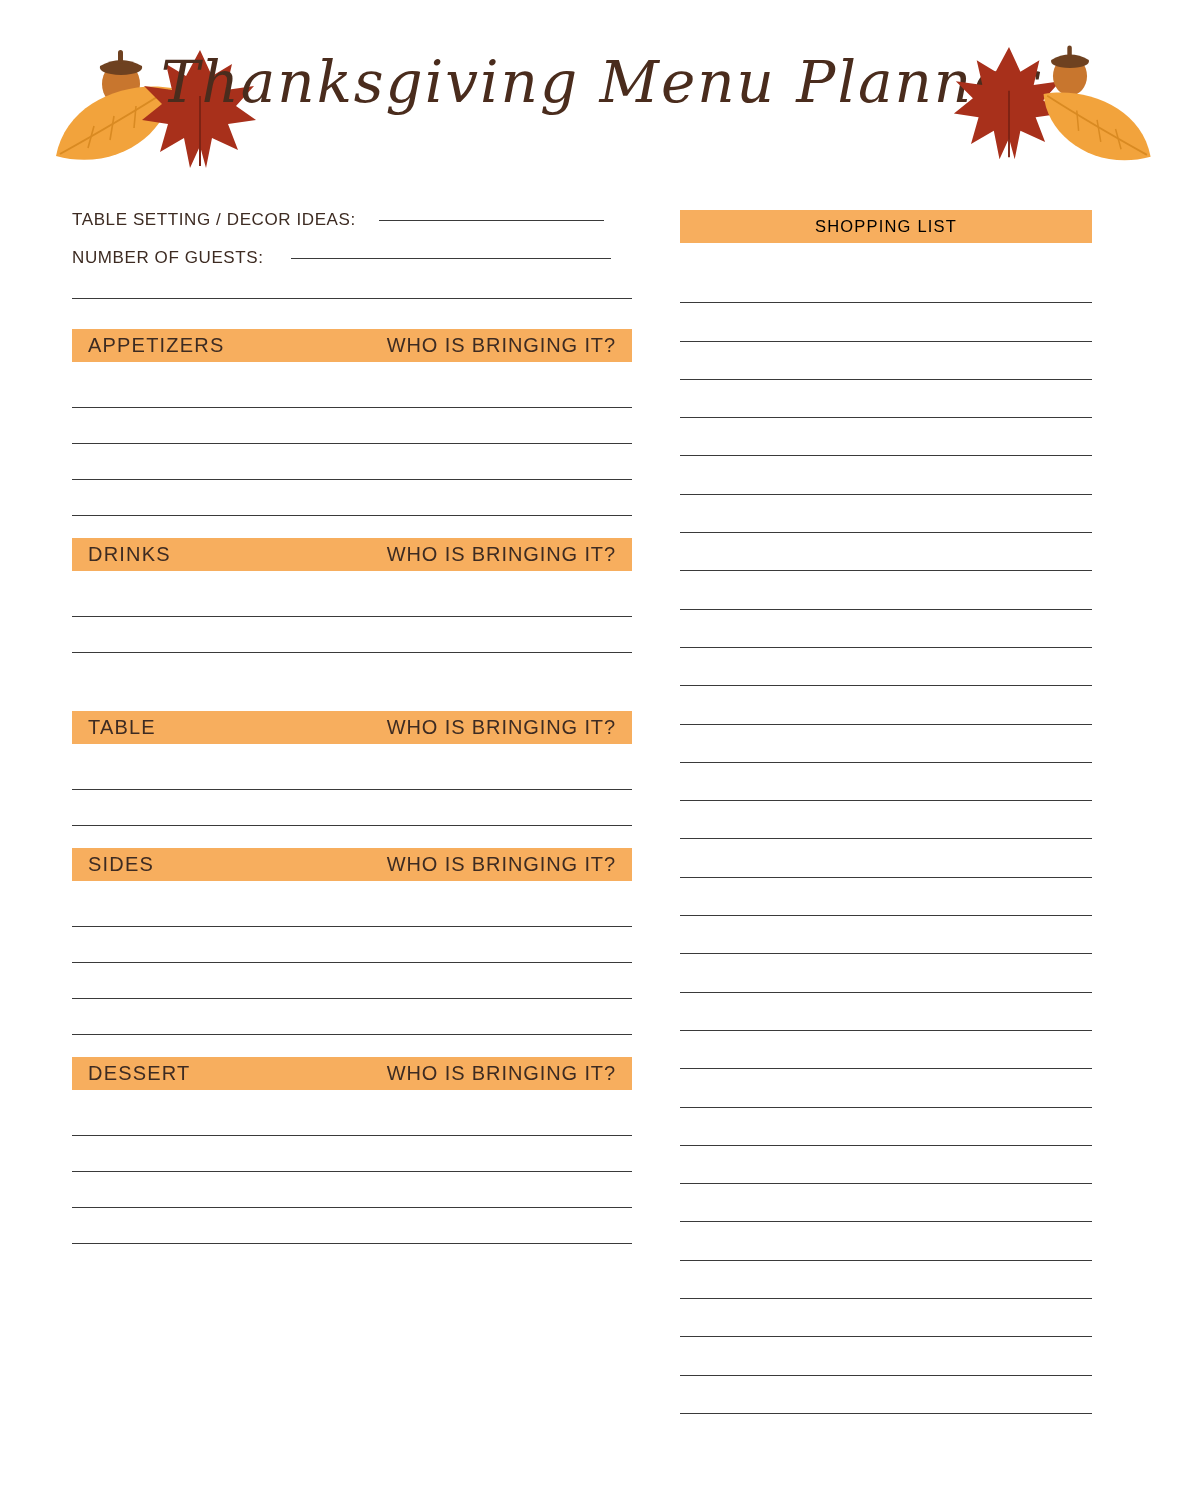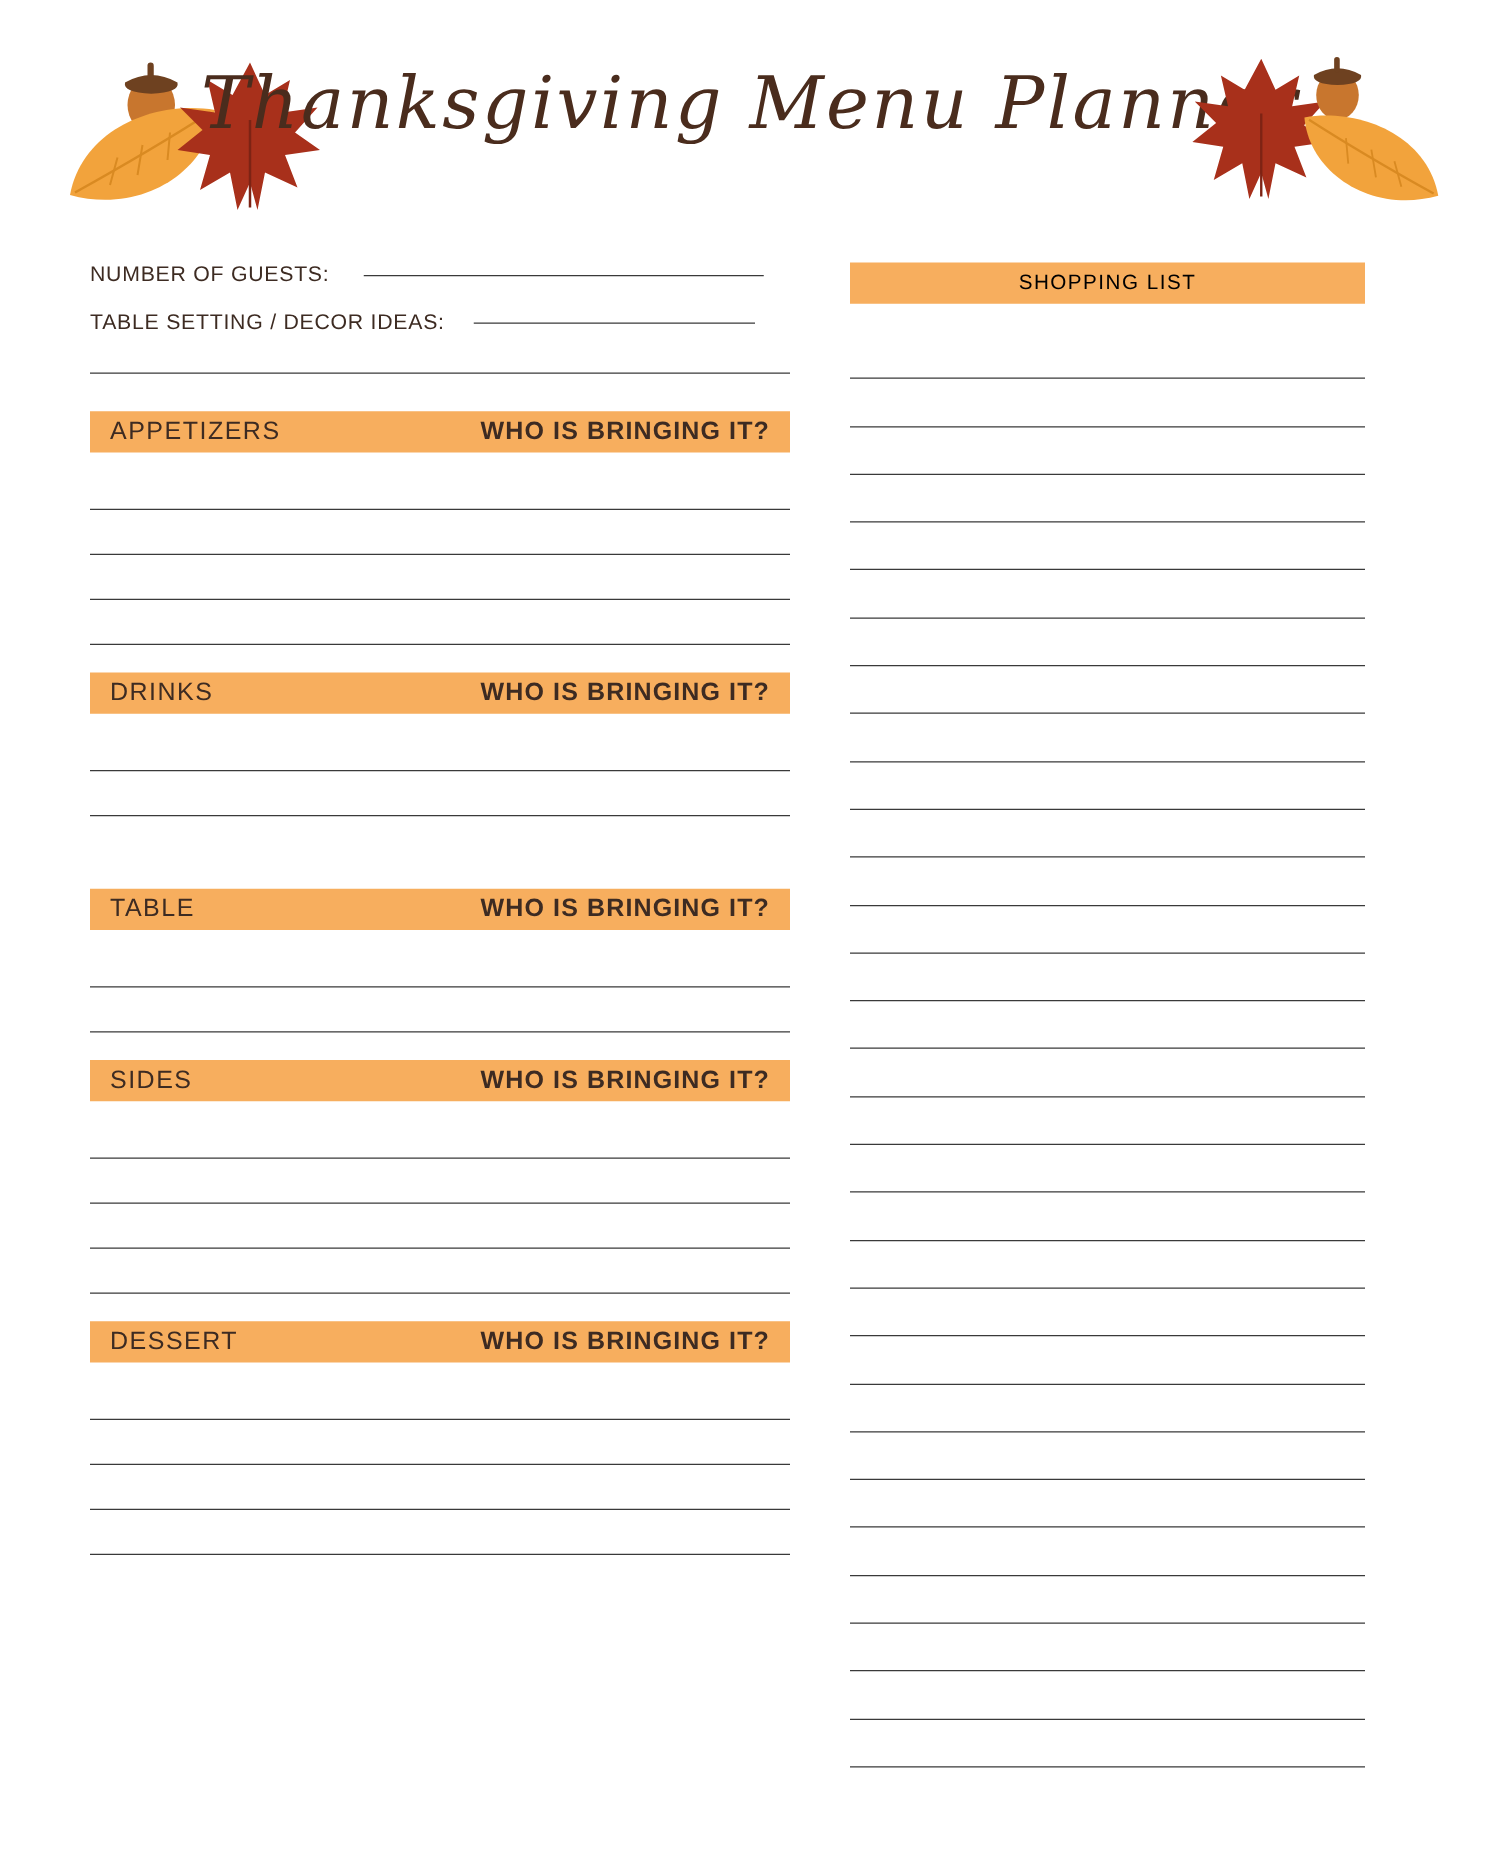--- a/index.html
+++ b/index.html
@@ -90,21 +90,21 @@
     display: flex;
     align-items: center;
     justify-content: space-between;
     padding: 0 16px;
     box-sizing: border-box;
     font-size: 20px;
     letter-spacing: 1.2px;
     color: #3d2b22;
   }
   .bar-title { }
-  .bar-sub { letter-spacing: 0.9px; font-weight: bold; }
+  .bar-sub { letter-spacing: 0.9px; }
 
   .lines {
     margin-top: 10px;
   }
   .line {
     width: 560px;
     border-bottom: 1.6px solid #3a3a3a;
     height: 36px;
     box-sizing: border-box;
   }
@@ -174,27 +174,27 @@
   <svg class="leaf" style="left:1038px; top:82px;" width="120" height="94" viewBox="0 0 130 96">
     <path d="M122 78 C112 24 52 2 6 10 C10 58 64 94 122 78 Z" fill="#f2a33c"></path>
     <path d="M118 76 C82 56 38 30 10 12" stroke="#d98a22" stroke-width="2" fill="none"></path>
     <path d="M90 70 L84 48 M68 62 L64 38 M44 50 L42 28" stroke="#d98a22" stroke-width="1.6" fill="none"></path>
   </svg>
 </div>
 
 <div class="left-col">
 
   <div class="field-row">
+    <span class="field-label">TABLE SETTING / DECOR IDEAS:</span>
+    <span class="inline-rule" style="width:225px; margin-left:18px;"></span>
+  </div>
+
+  <div class="field-row">
     <span class="field-label">NUMBER OF GUESTS:</span>
     <span class="inline-rule" style="width:320px; margin-left:22px;"></span>
-  </div>
-
-  <div class="field-row">
-    <span class="field-label">TABLE SETTING / DECOR IDEAS:</span>
-    <span class="inline-rule" style="width:225px; margin-left:18px;"></span>
   </div>
   <div class="full-rule"></div>
 
   <div class="section appetizers">
     <div class="bar">
       <span class="bar-title">APPETIZERS</span>
       <span class="bar-sub">WHO IS BRINGING IT?</span>
     </div>
     <div class="lines">
       <div class="line"></div>

